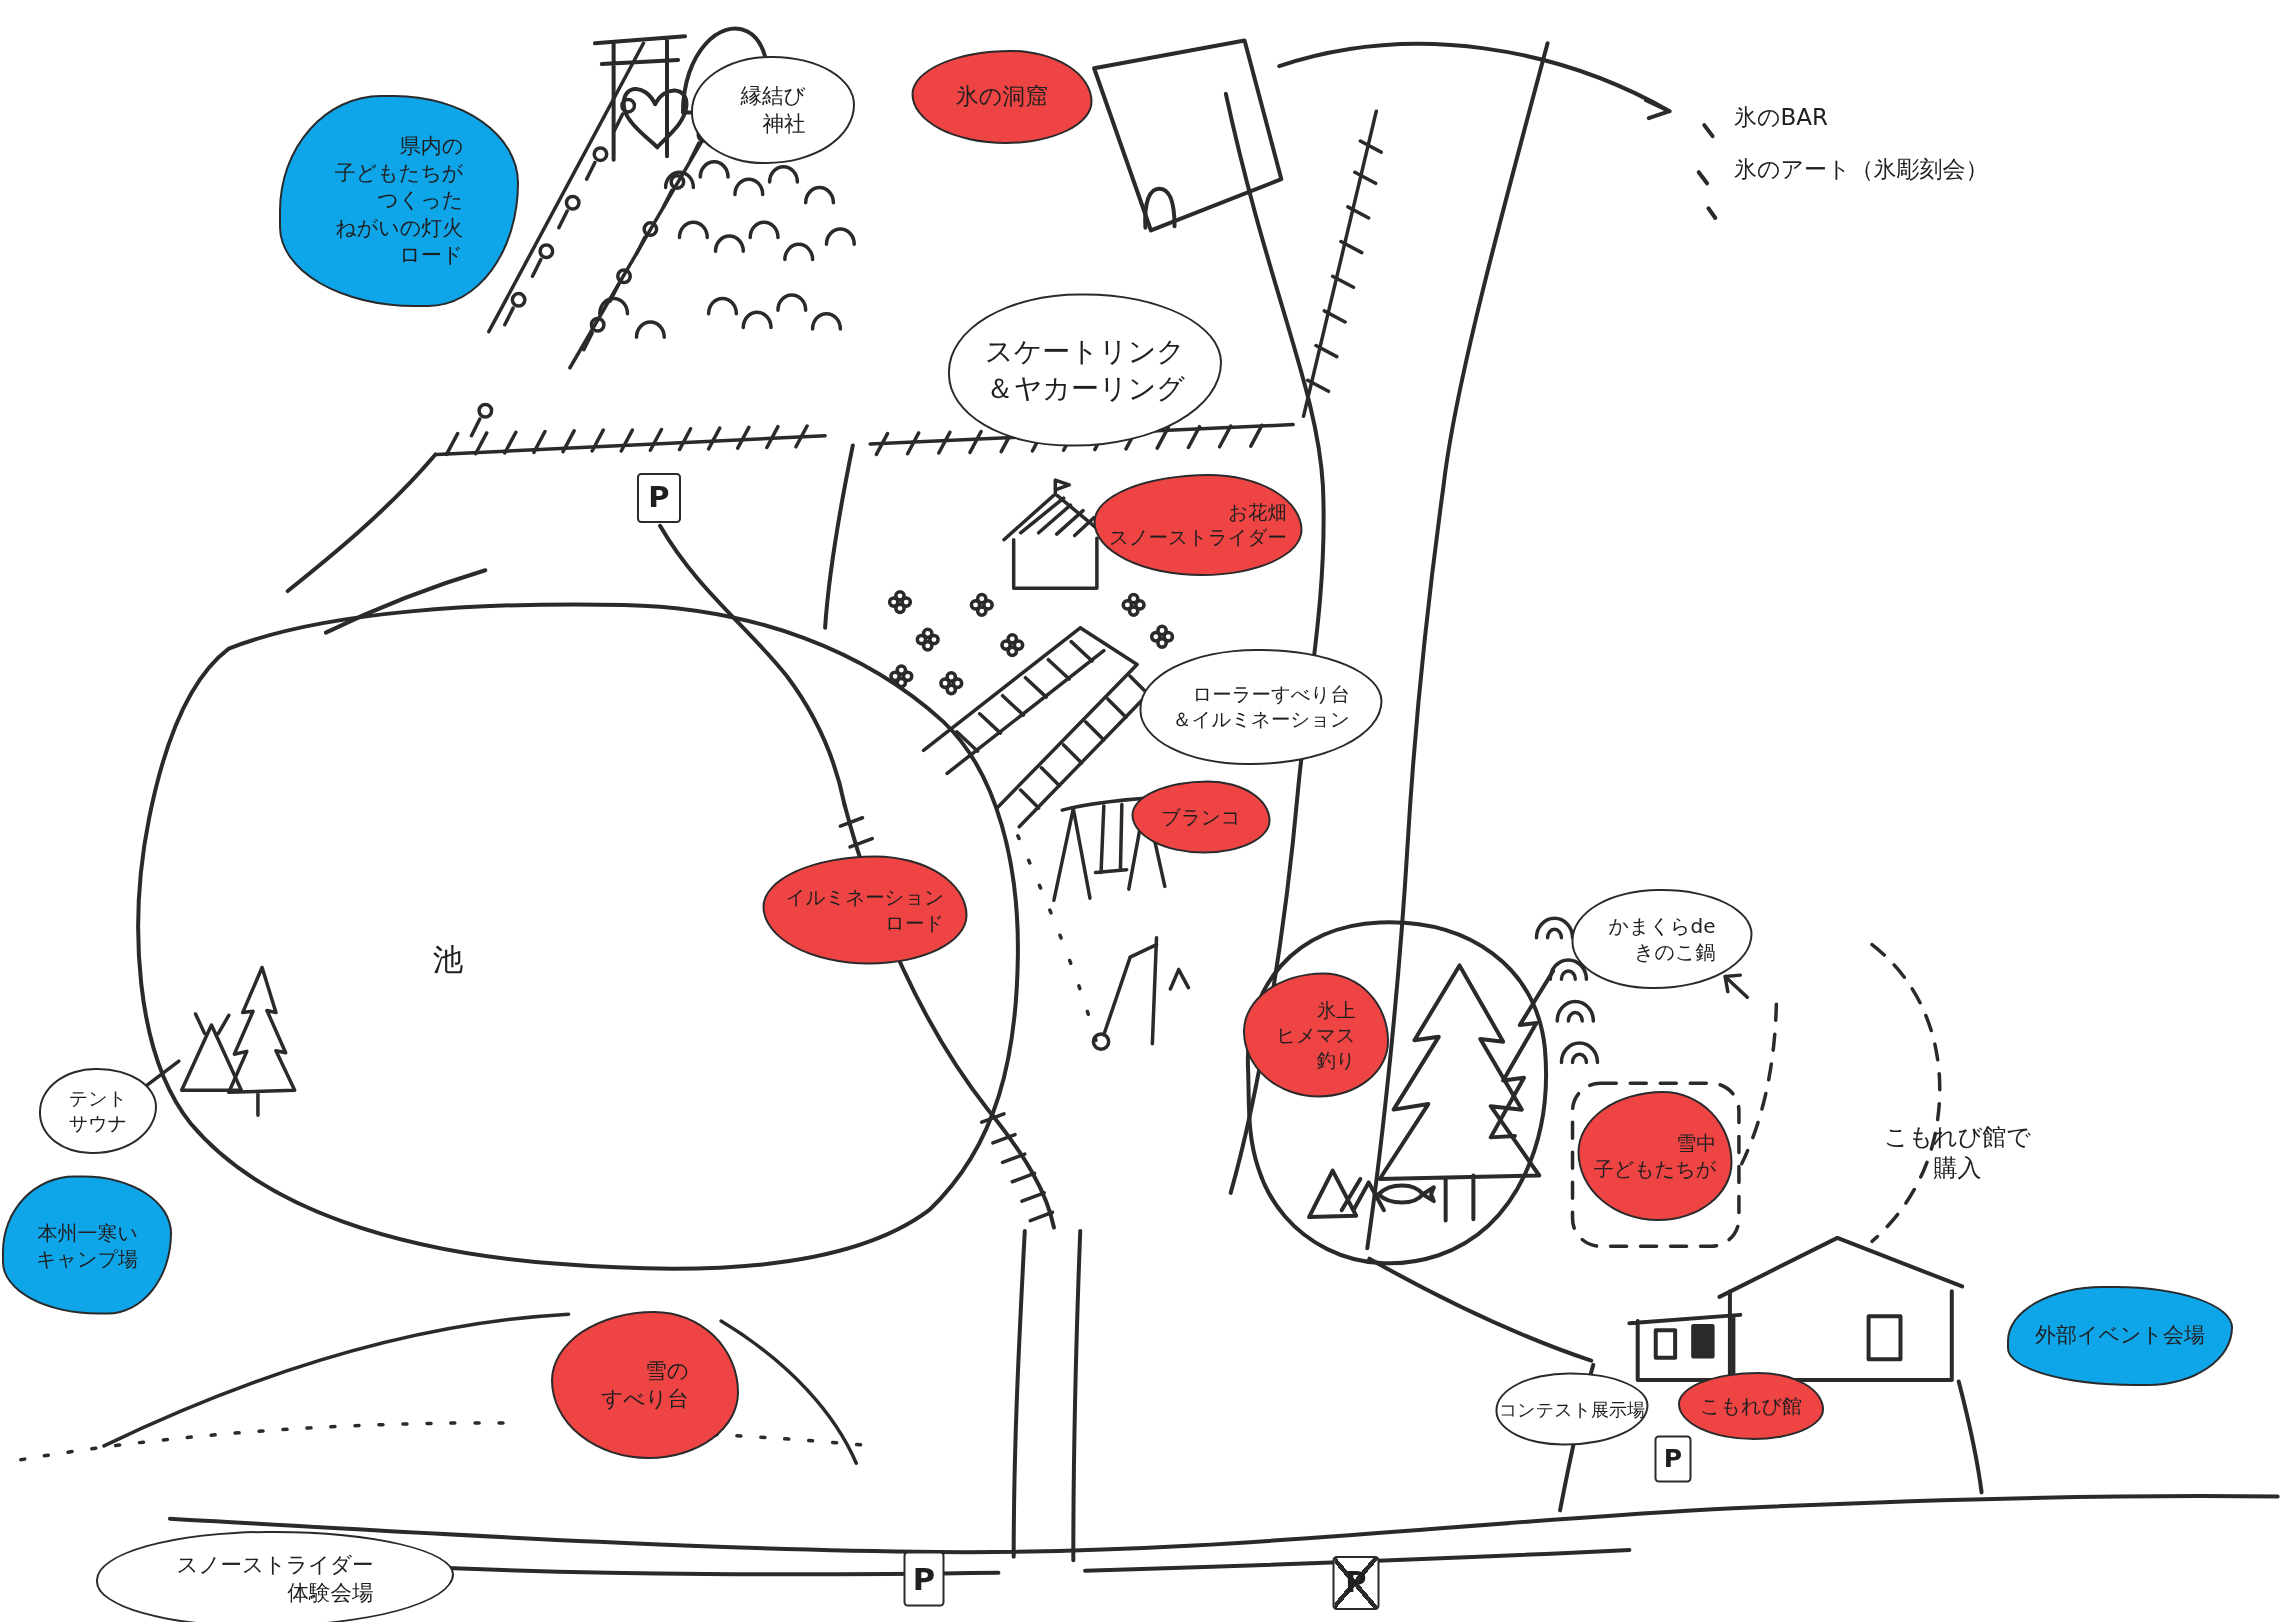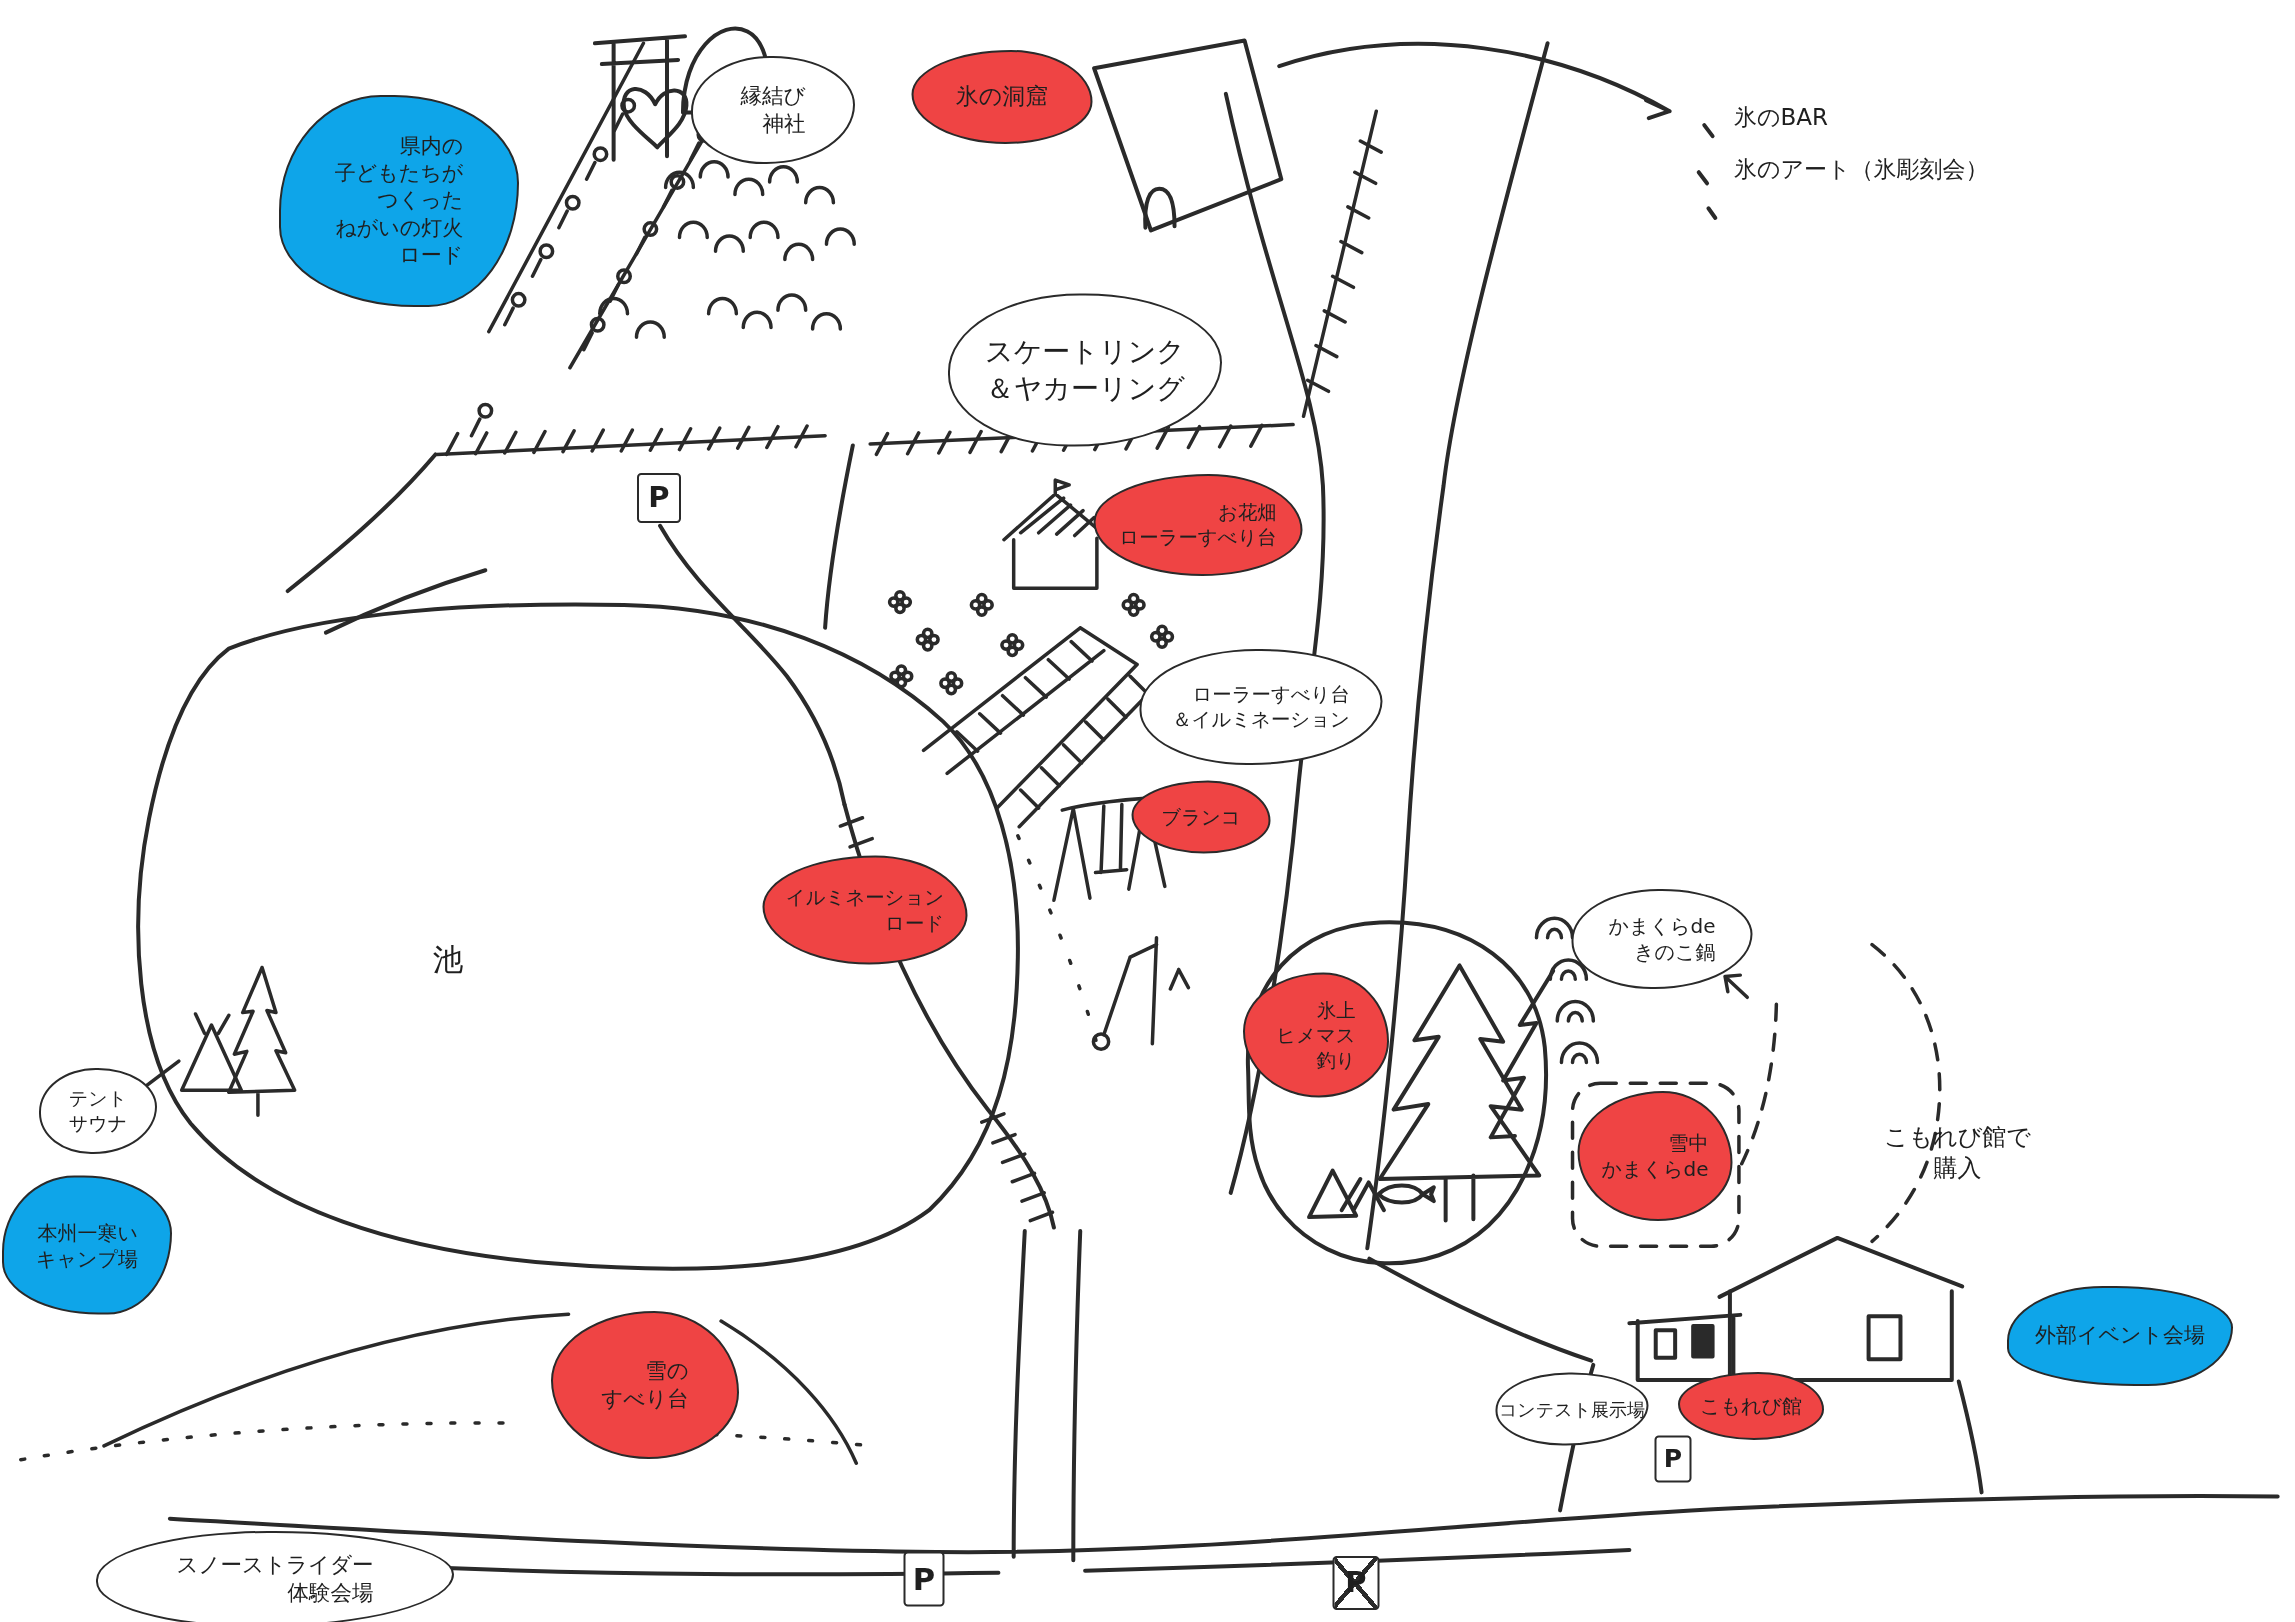--- a/index.html
+++ b/index.html
@@ -170,42 +170,42 @@
 ねがいの灯火
 ロード</div>
   <div class="lbl bubble" style="left:773px;top:110px;width:160px;height:104px;font-size:21.5px;">縁結び
 神社</div>
   <div class="lbl bubble2" style="left:1002px;top:97px;width:177px;height:90px;font-size:23px;">氷の洞窟</div>
   <div class="lbl plain anchor-left" style="left:1734px;top:118px;font-size:23px;">氷のBAR</div>
   <div class="lbl plain anchor-left" style="left:1734px;top:170px;font-size:23px;">氷のアート（氷彫刻会）</div>
   <div class="lbl bubble" style="left:1085px;top:370px;width:270px;height:149px;font-size:28px;">スケートリンク
 ＆ヤカーリング</div>
   <div class="lbl bubble2" style="left:1198px;top:525px;width:205px;height:98px;font-size:19.4px;">お花畑
-ローラーすべり台</div>
+スノーストライダー</div>
   <div class="lbl bubble" style="left:1261px;top:707px;width:239px;height:112px;font-size:19.4px;">ローラーすべり台
 ＆イルミネーション</div>
   <div class="lbl bubble2" style="left:1201px;top:817px;width:135px;height:69px;font-size:19.4px;">ブランコ</div>
   <div class="lbl bubble2" style="left:865px;top:910px;width:201px;height:105px;font-size:19.4px;">イルミネーション
 ロード</div>
   <div class="lbl plain" style="left:448px;top:960px;font-size:30.5px;">池</div>
   <div class="lbl bubble" style="left:98px;top:1111px;width:114px;height:82px;font-size:19px;">テント
 サウナ</div>
   <div class="lbl bubble2" style="left:645px;top:1385px;width:184px;height:144px;font-size:21.5px;">雪の
 すべり台</div>
   <div class="lbl cloud" style="left:87px;top:1245px;width:166px;height:135px;font-size:20px;">本州一寒い
 キャンプ場</div>
   <div class="lbl bubble" style="left:275px;top:1579px;width:354px;height:92px;font-size:21.5px;">スノーストライダー
 体験会場</div>
   <div class="lbl bubble2" style="left:1316px;top:1035px;width:142px;height:121px;font-size:19.4px;">氷上
 ヒメマス
 釣り</div>
   <div class="lbl bubble" style="left:1662px;top:939px;width:177px;height:96px;font-size:20px;">かまくらde
 きのこ鍋</div>
   <div class="lbl bubble2" style="left:1655px;top:1156px;width:151px;height:126px;font-size:20px;">雪中
-かまくらde</div>
+子どもたちが</div>
   <div class="lbl plain anchor-left" style="left:1884px;top:1153px;font-size:24px;text-align:center;">こもれび館で
 購入</div>
   <div class="lbl bubble" style="left:1572px;top:1409px;width:149px;height:69px;font-size:18px;">コンテスト展示場</div>
   <div class="lbl bubble2" style="left:1751px;top:1406px;width:142px;height:64px;font-size:20px;">こもれび館</div>
   <div class="lbl cloud" style="left:2120px;top:1336px;width:222px;height:96px;font-size:21px;">外部イベント会場</div>
 
   <div class="lbl pbox" style="left:659px;top:498px;width:40px;height:46px;font-size:29px;">P</div>
   <div class="lbl pbox" style="left:924px;top:1579px;width:37px;height:51px;font-size:30.5px;">P</div>
   <div class="lbl pbox crossed" style="left:1356px;top:1583px;width:43px;height:50px;font-size:29px;">P</div>
   <div class="lbl pbox" style="left:1673px;top:1459px;width:33px;height:43px;font-size:25px;">P</div>

